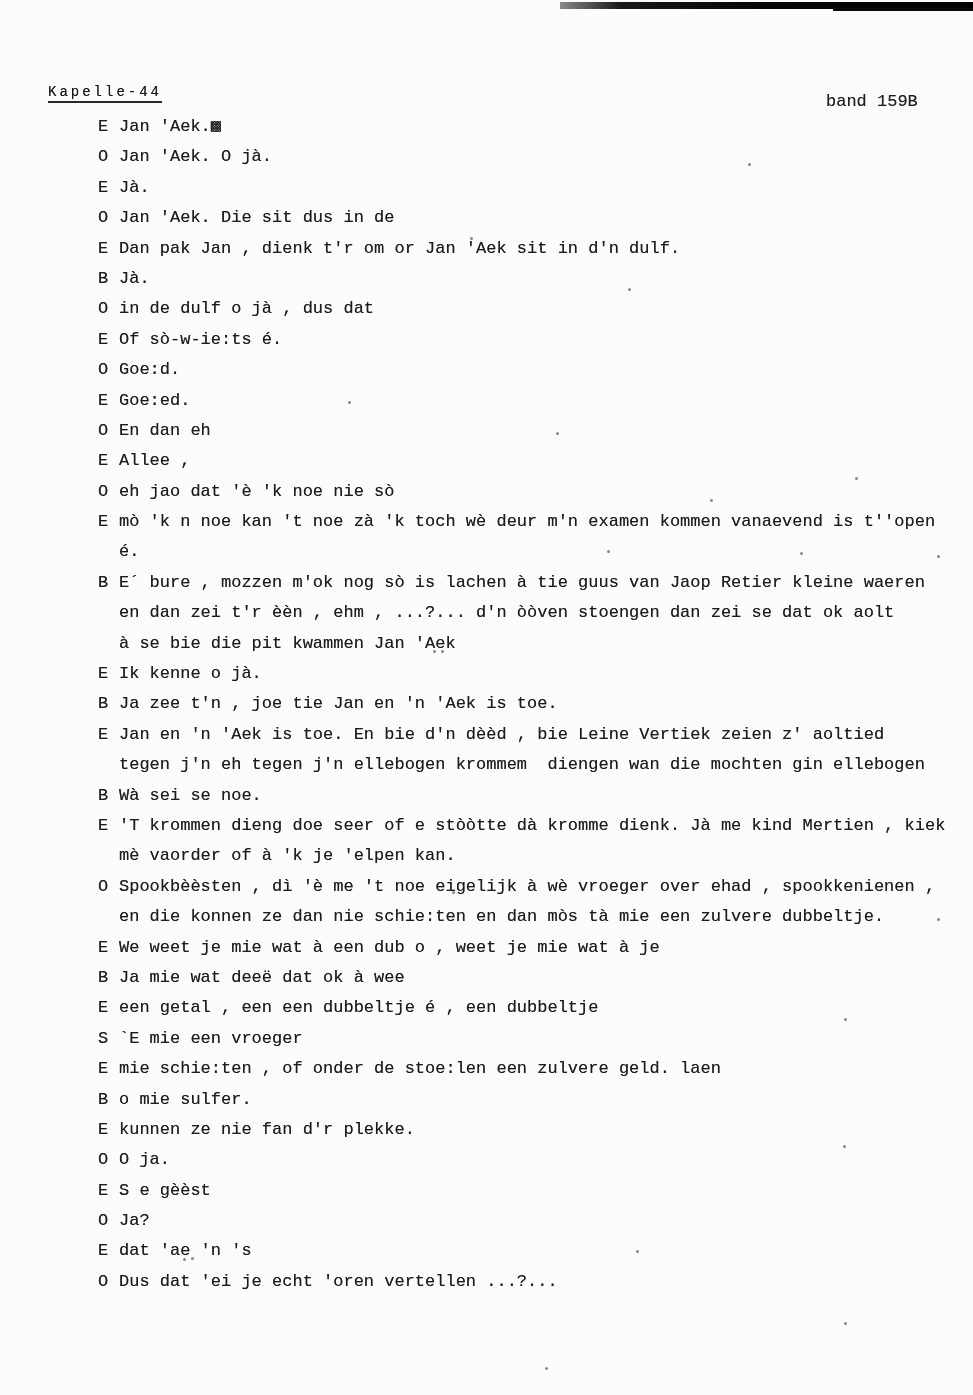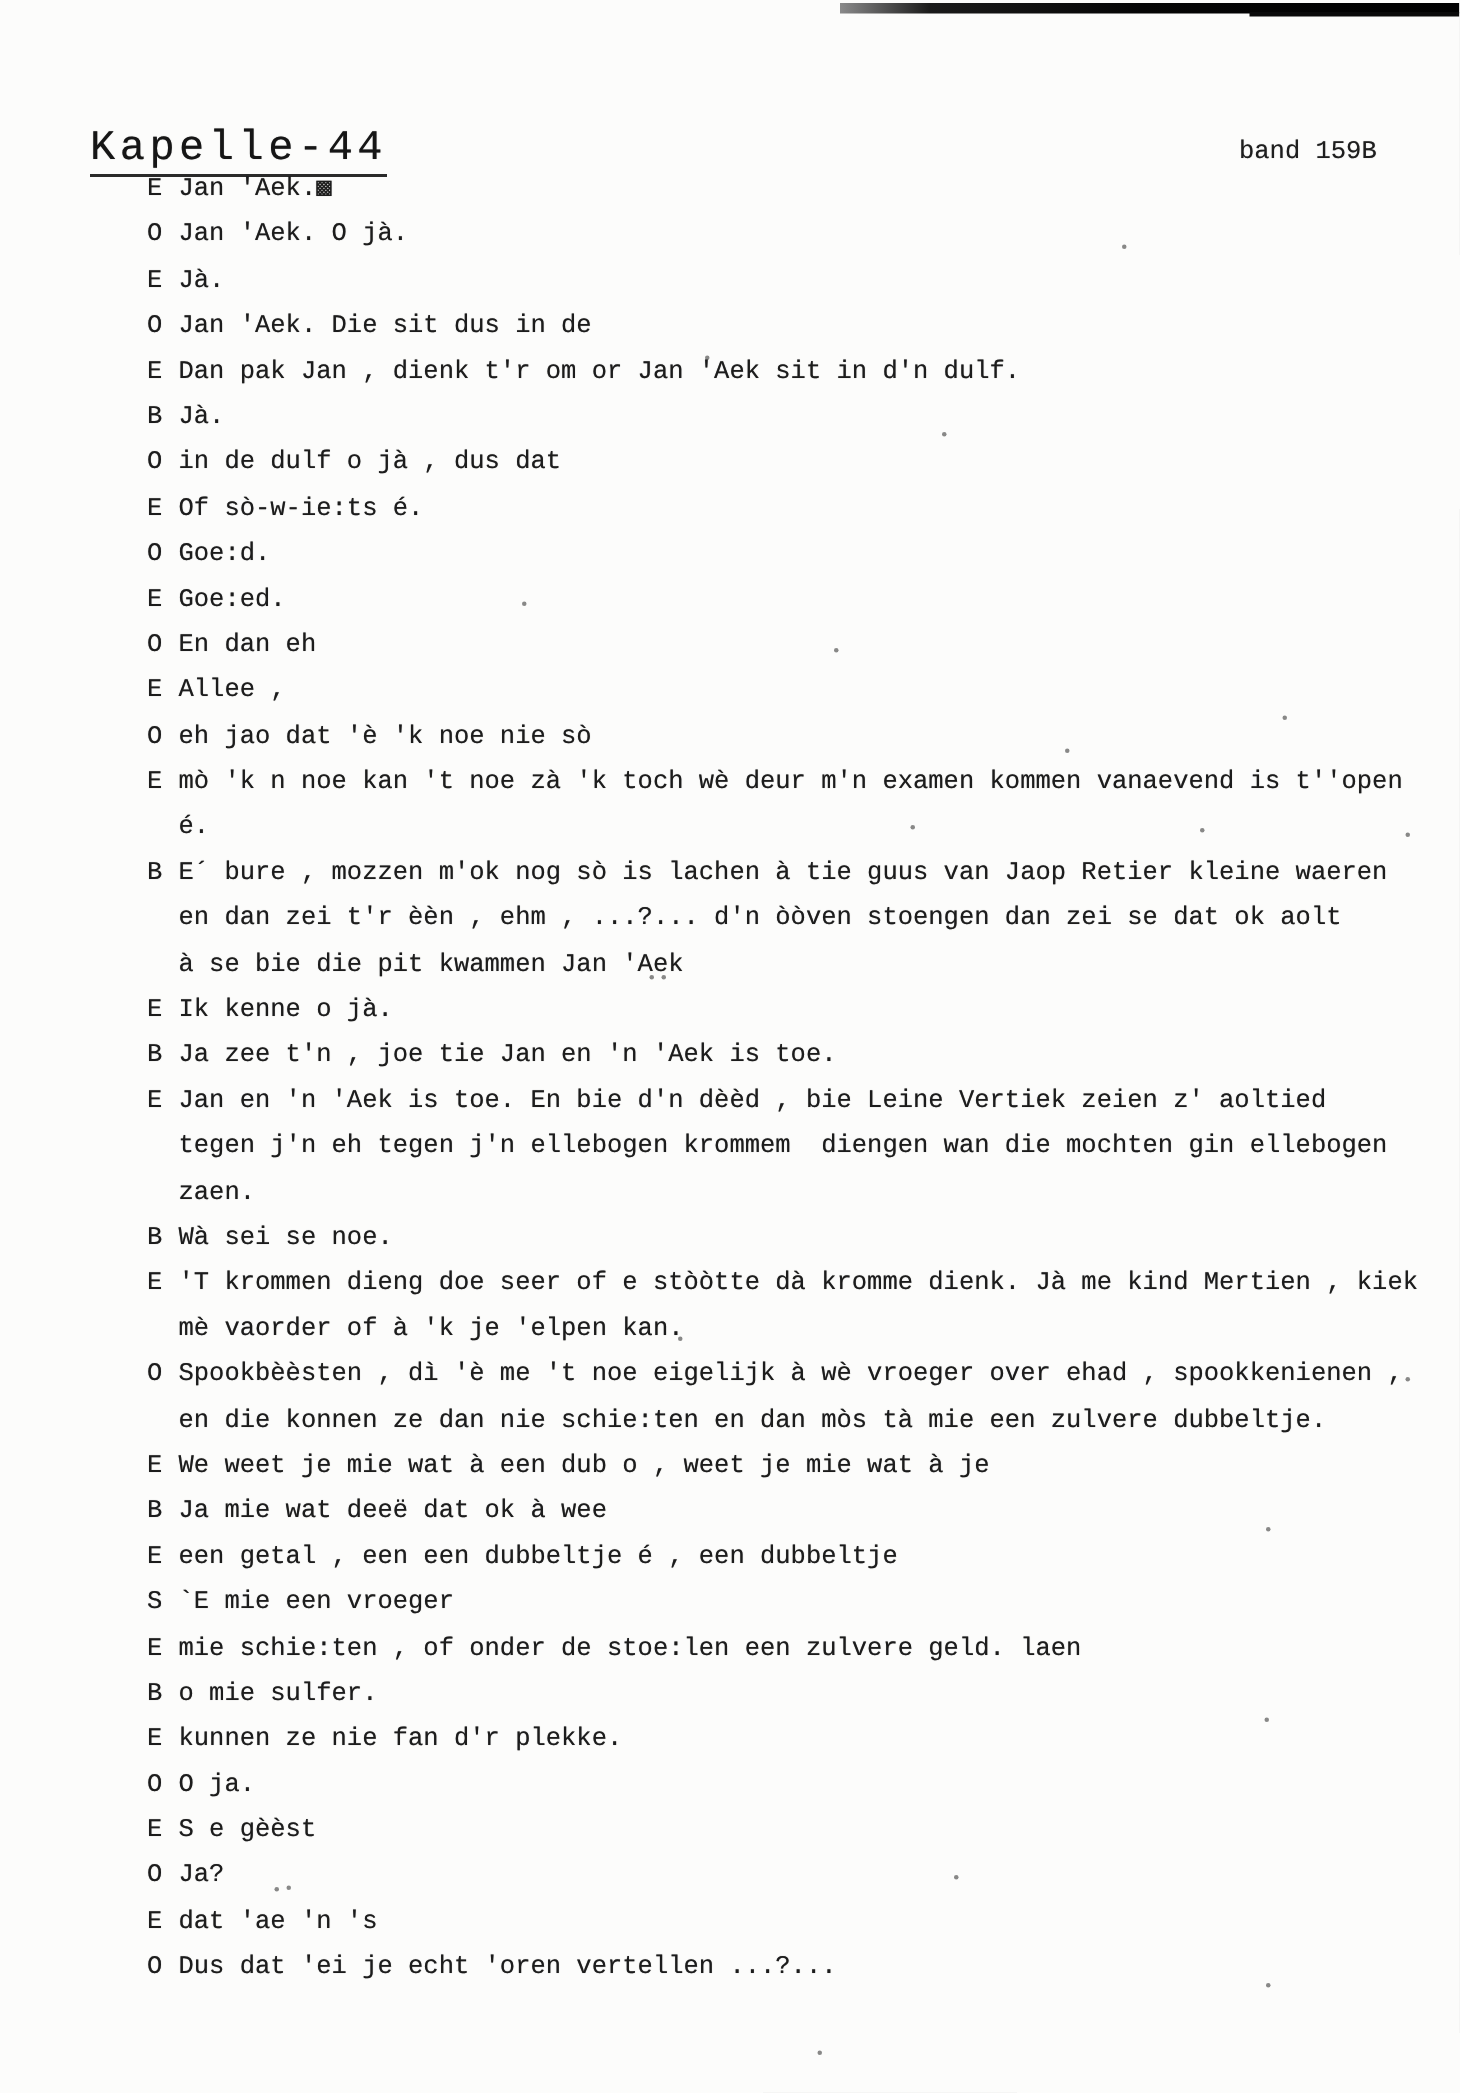--- a/index.html
+++ b/index.html
@@ -27,23 +27,23 @@
     content: "";
     position: absolute;
     right: 0;
     top: 6px;
     width: 140px;
     height: 3px;
     background: #0a0a0a;
   }
   .doc-title {
     position: absolute;
-    left: 60px;
+    left: 48px;
     top: 84px;
-    font-size: 28px;
+    font-size: 14px;
     letter-spacing: 3px;
     color: #161616;
     border-bottom: 2px solid #2a2a2a;
     padding-bottom: 1px;
     text-shadow: 0 0 0.5px rgba(0,0,0,0.55);
     white-space: pre;
   }
   .band-label {
     position: absolute;
     left: 826px;
@@ -173,24 +173,20 @@
       <span class="speaker">B</span>
       <span class="utterance">Ja zee t'n , joe tie Jan en 'n 'Aek is toe.</span>
     </div>
       <div class="line">
       <span class="speaker">E</span>
       <span class="utterance">Jan en 'n 'Aek is toe. En bie d'n dèèd , bie Leine Vertiek zeien z' aoltied</span>
     </div>
       <div class="line">
       <span class="speaker"></span>
       <span class="utterance">tegen j'n eh tegen j'n ellebogen krommem  diengen wan die mochten gin ellebogen</span>
-    </div>
-      <div class="line">
-      <span class="speaker"></span>
-      <span class="utterance">zaen.</span>
     </div>
       <div class="line">
       <span class="speaker">B</span>
       <span class="utterance">Wà sei se noe.</span>
     </div>
       <div class="line">
       <span class="speaker">E</span>
       <span class="utterance">'T krommen dieng doe seer of e stòòtte dà kromme dienk. Jà me kind Mertien , kiek</span>
     </div>
       <div class="line">

